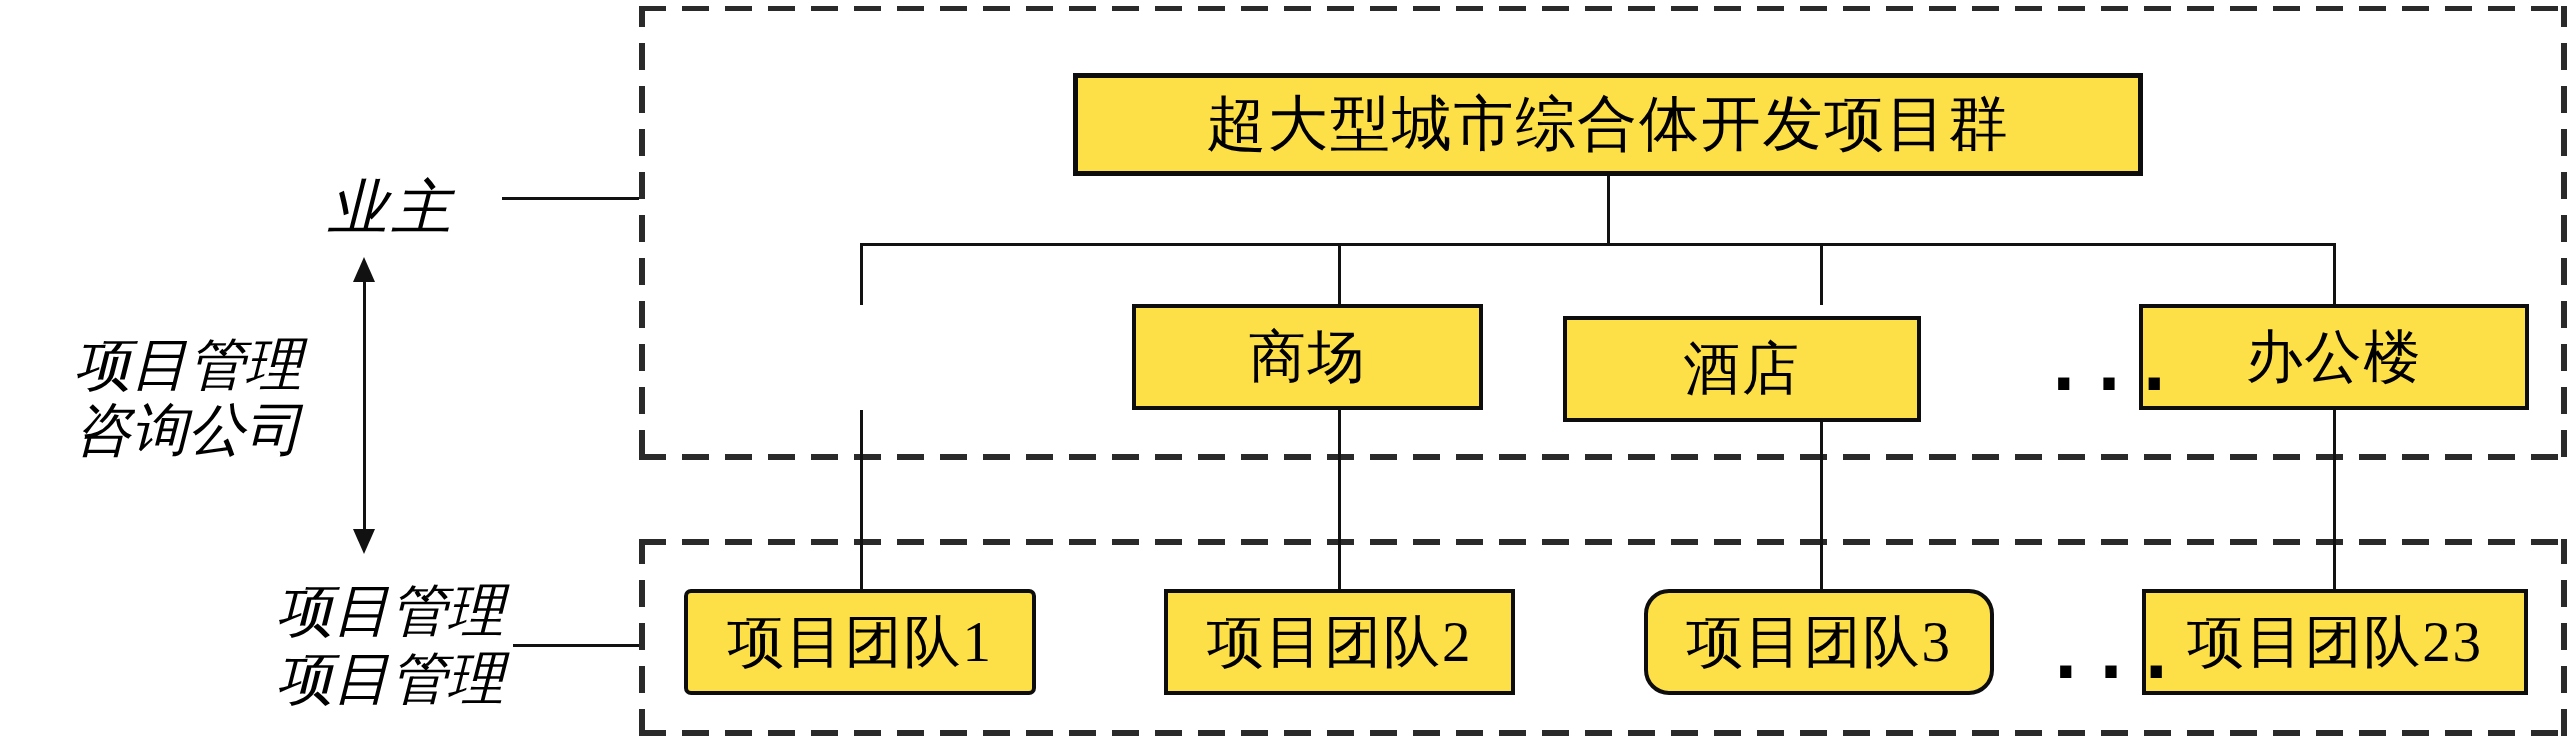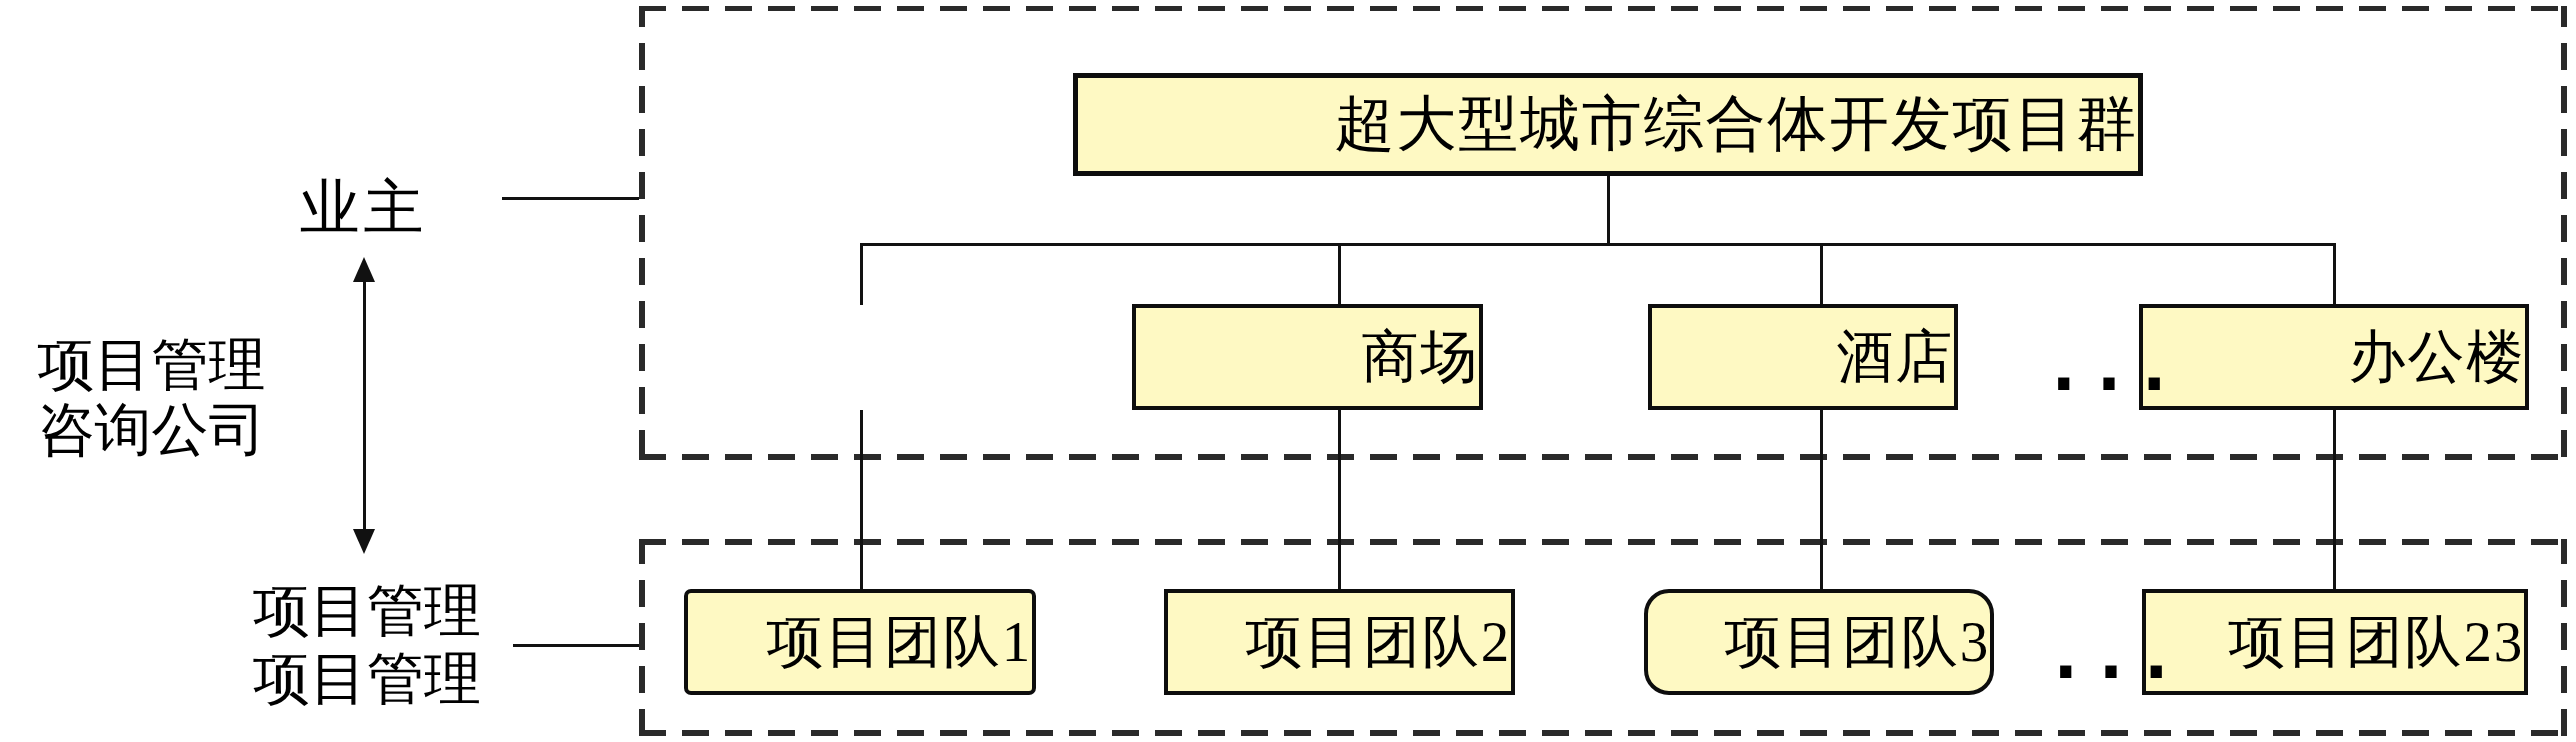--- a/index.html
+++ b/index.html
@@ -17,30 +17,30 @@
   .uf-left  {left:639px;top:5.5px;height:451px;}
   .uf-right {left:2561px;top:5.5px;height:451px;}
   
   .lf-top   {left:639px;top:539px;width:1928px;}
   .lf-bottom{left:639px;top:730px;width:1928px;}
   .lf-left  {left:639px;top:539px;height:197px;}
   .lf-right {left:2561px;top:539px;height:197px;}
 
   
   .box{
-    position:absolute;display:flex;align-items:center;justify-content:flex-end;
-    background:#fef9c3;border:4.6px solid #0d0d0d;box-sizing:border-box;
+    position:absolute;display:flex;align-items:center;justify-content:center;
+    background:#fde047;border:4.6px solid #0d0d0d;box-sizing:border-box;
     font-size:57px;letter-spacing:1.8px;white-space:nowrap;
   }
   .root-box{left:1073px;top:73px;width:1070px;height:103px;border-width:5.5px;font-size:60px;}
   .row-mid{top:304px;height:106px;}
   .row-bot{top:589px;height:106px;}
   .sp0{left:684px;width:355px;}
   .sp1{left:1132px;width:351px;}
-  .sp2{left:1648px;width:310px;}
+  .sp2{left:1563px;width:358px;margin-top:12px;}
   .sp3{left:2139px;width:390px;}
   .tm0{left:684px;width:352px;border-radius:7px;}
   .tm1{left:1164px;width:351px;}
   .tm2{left:1644px;width:350px;border-radius:25px;}
   .tm3{left:2142px;width:386px;}
 
   
   .ln{position:absolute;background:#111;}
   .ln.h{height:2.7px;}
   .ln.v{width:2.7px;}
@@ -57,21 +57,21 @@
   .link3{left:1820px;top:410px;height:180px;}
   .link4{left:2333px;top:410px;height:180px;}
 
   
   .arrow-shaft{left:363px;top:274px;height:263px;width:1.8px;}
   .arrow-head{position:absolute;width:0;height:0;border-left:11px solid transparent;border-right:11px solid transparent;}
   .arrow-up{left:353px;top:257px;border-bottom:25px solid #111;}
   .arrow-down{left:353px;top:529px;border-top:25px solid #111;}
 
   
-  .lbl{position:absolute;text-align:center;white-space:nowrap;}
+  .lbl{position:absolute;text-align:right;white-space:nowrap;font-style:italic;}
   .owner-lbl{left:272px;top:168px;width:183px;font-size:60px;letter-spacing:3.7px;}
   .contract-lbl{left:0.9px;top:332px;width:301px;font-size:57px;line-height:65px;}
   .consultant-lbl{left:230px;top:577px;width:274px;font-size:57px;line-height:68px;}
 
   
   .dots{
     position:absolute;font-family:"DejaVu Sans Mono",monospace;font-weight:bold;
     font-size:69px;letter-spacing:3.7px;line-height:0;
   }
   .dots-mid{left:2043px;top:366px;}

